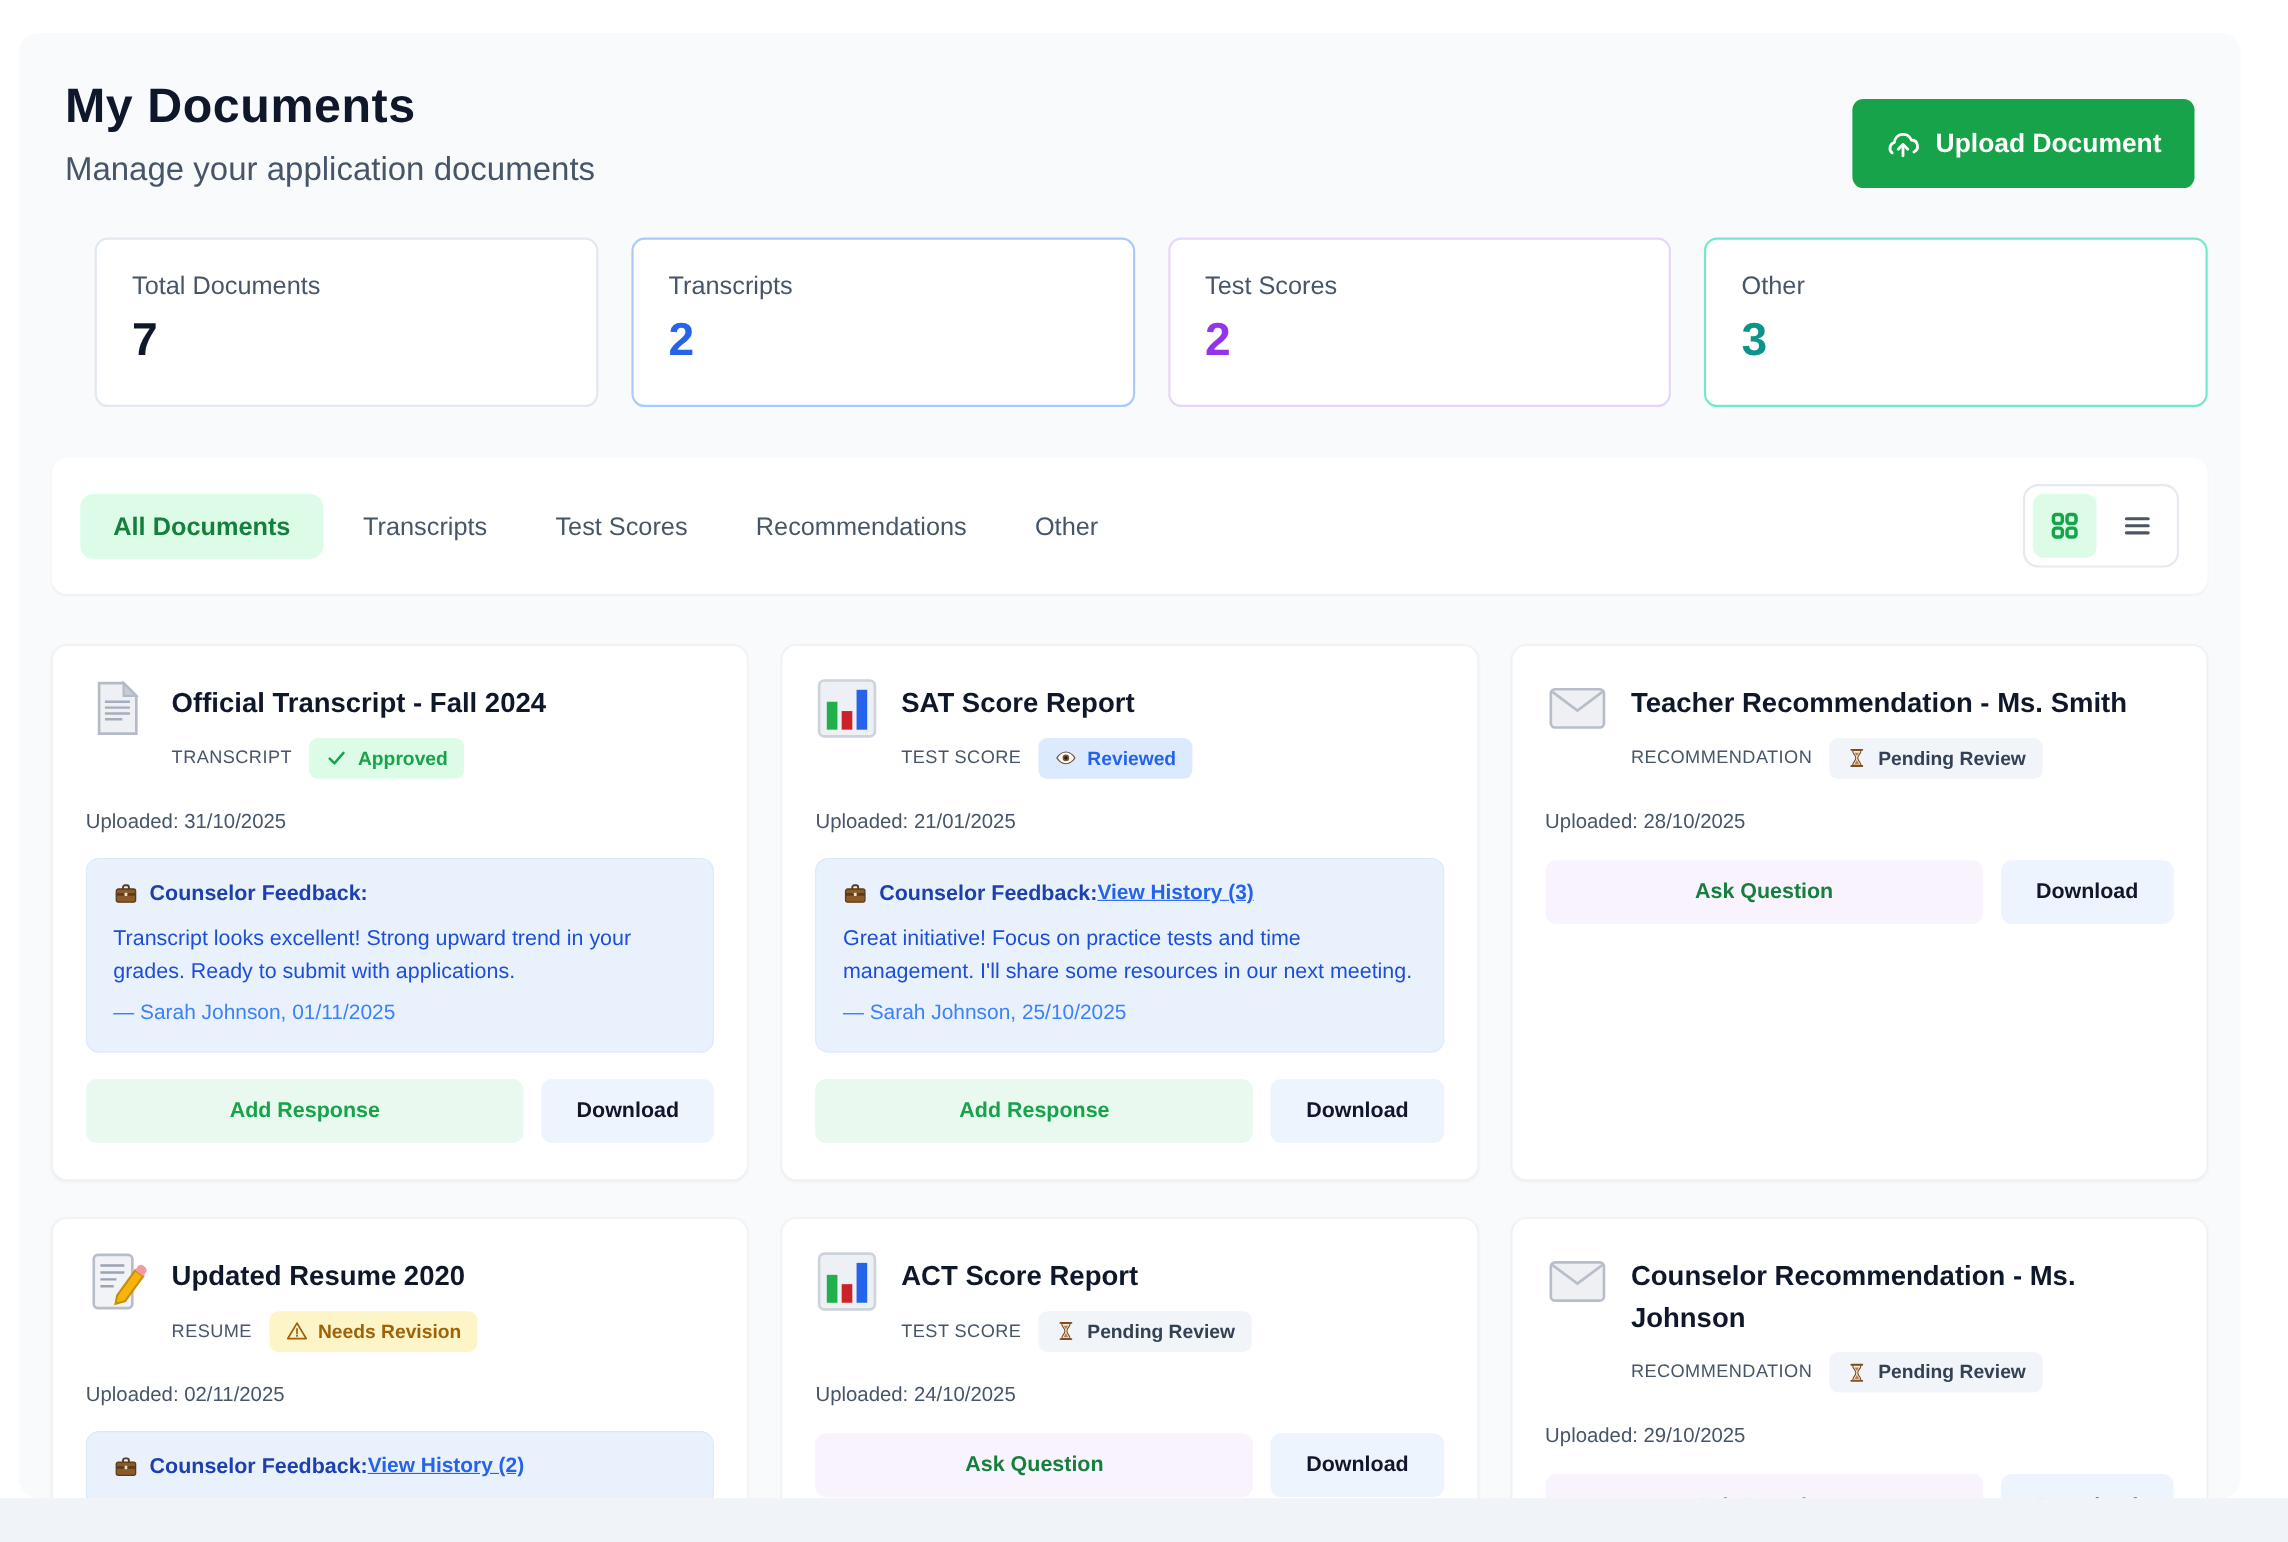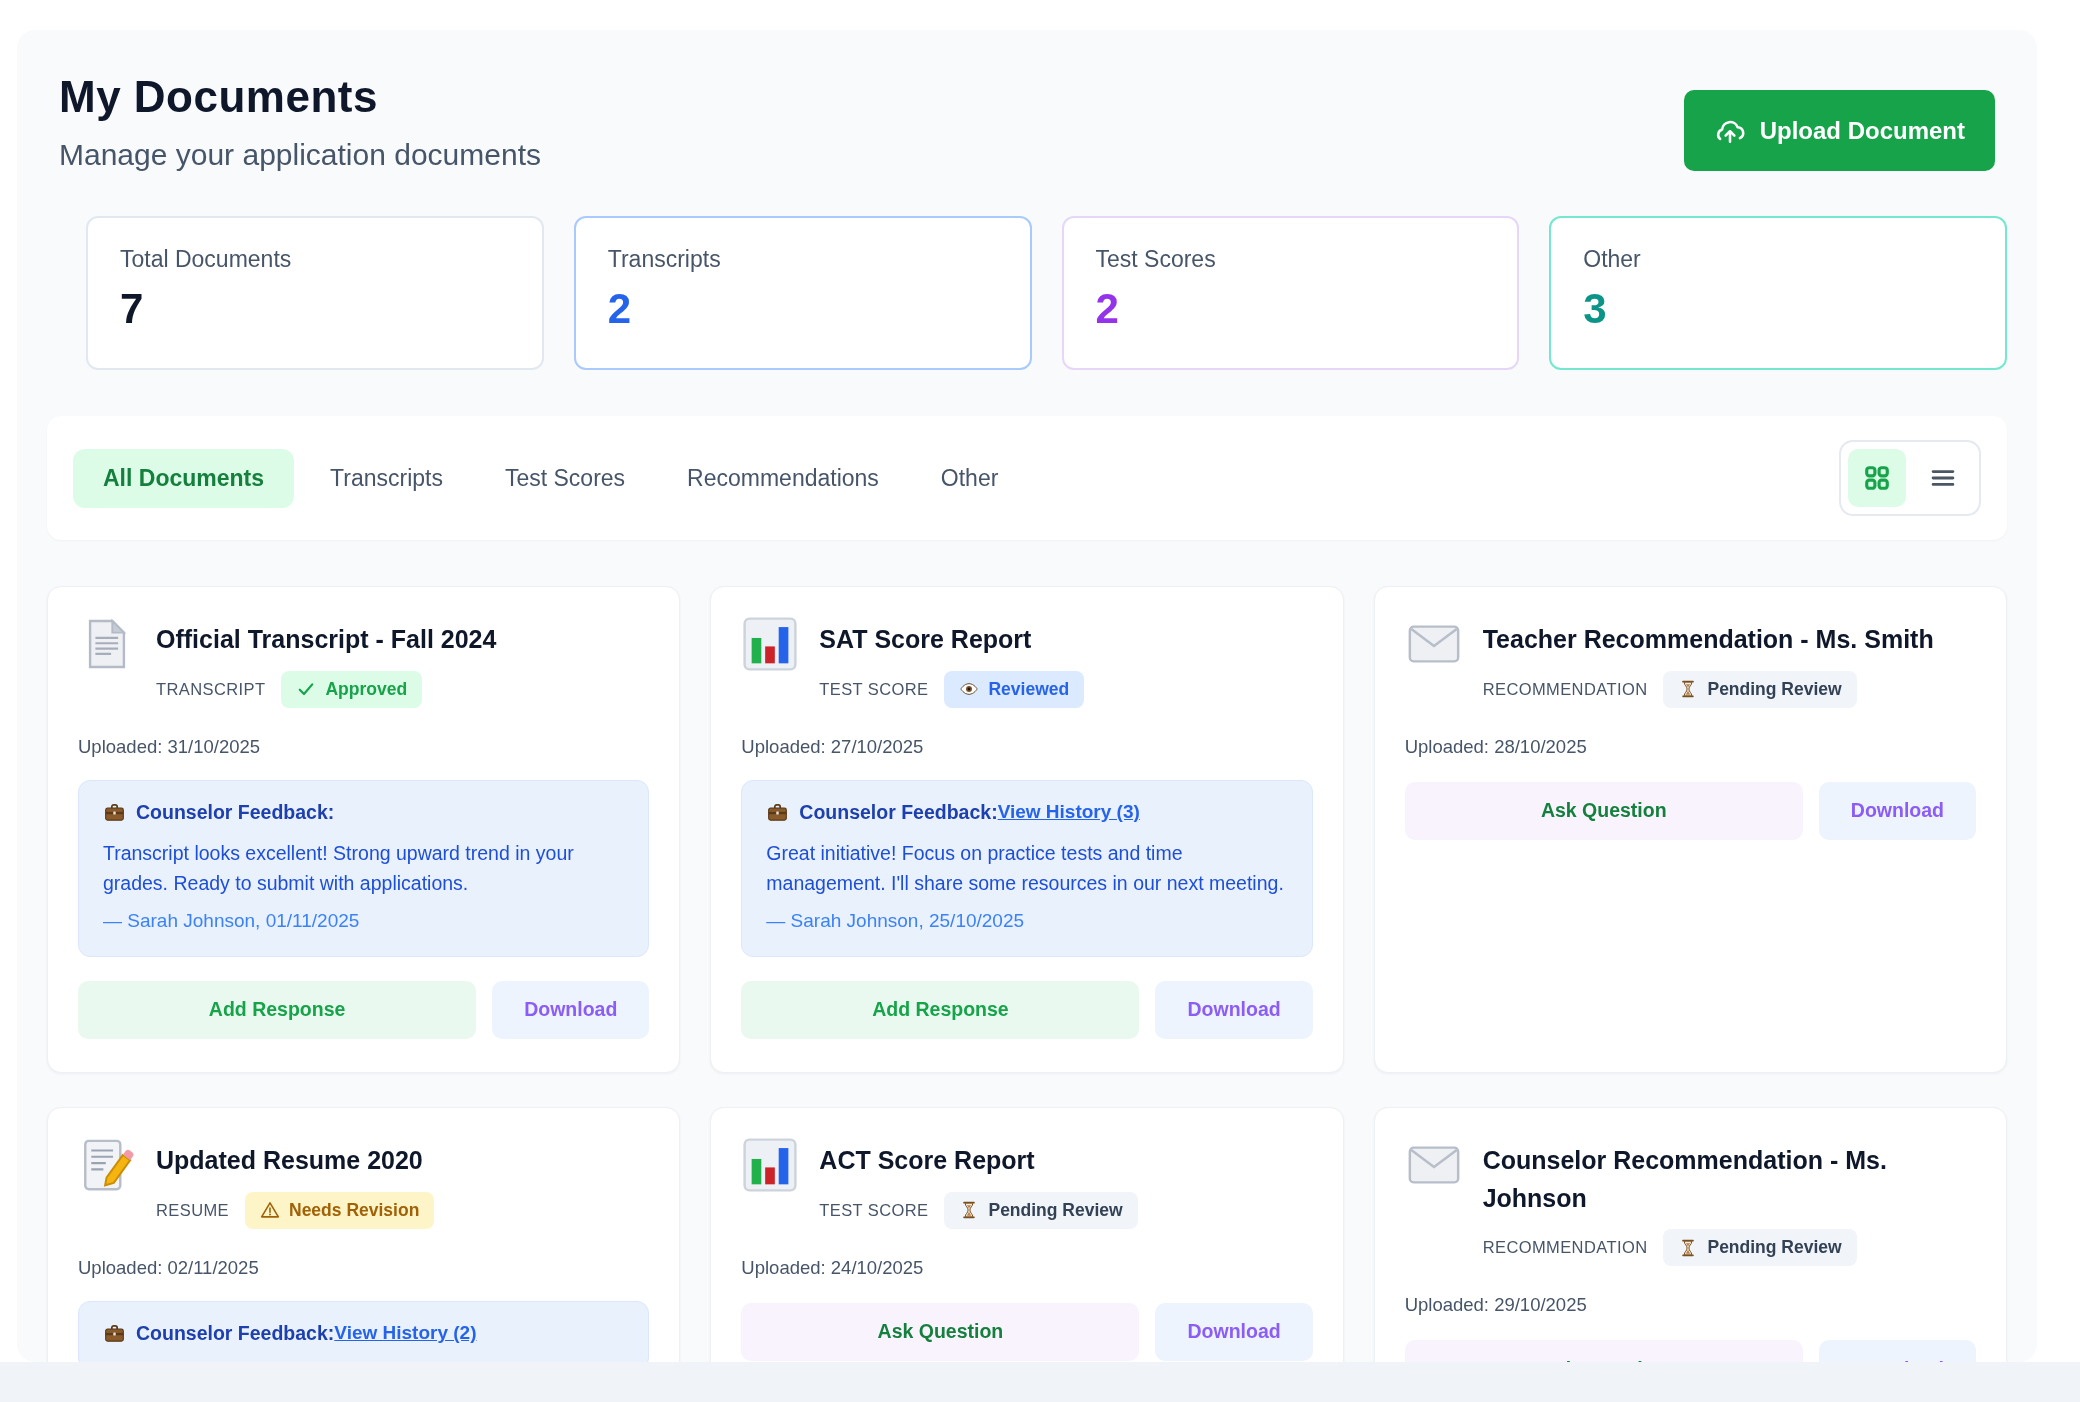--- a/index.html
+++ b/index.html
@@ -64,21 +64,21 @@
   .fb-link { font-size:19px; font-weight:bold; color:#2563eb; text-decoration:underline; cursor:pointer; }
   .fb-text { font-size:19.5px; color:#1d4ed8; line-height:1.55; margin-top:14px; }
   .fb-attr { font-size:19px; color:#3b82f6; margin-top:12px; }
 
   
   .actions { display:flex; gap:16px; margin-top:24px; }
   .abtn { height:58px; border:none; border-radius:10px; font-size:19.5px; font-weight:bold;
     cursor:pointer; font-family:inherit; }
   .abtn.grow { flex:1; }
   .btn-green  { background:#e9f9ef; color:#16a34a; }
-  .btn-blue   { background:#edf4fe; color:#8b5cf6; padding:0 32px; }
+  .btn-blue   { background:#edf4fe; color:#0f172a; padding:0 32px; }
   .btn-purple { background:#f8f3fd; color:#15803d; }
 </style>
 </head>
 <body>
 
 <div class="panel">
 
   <div class="hdr">
     <div>
       <div class="page-title">My Documents</div>
@@ -210,21 +210,21 @@
                     <path d="M2.2 12S6 5.6 12 5.6 21.8 12 21.8 12 18 18.4 12 18.4 2.2 12 2.2 12z" fill="#fdfdfd" stroke="#6b4f2e" stroke-width="1.2"></path>
                     <circle cx="12" cy="12" r="3.6" fill="#7a5230"></circle>
                     <circle cx="12" cy="12" r="1.7" fill="#241708"></circle>
                   </svg>
                 </span>
               <span>Reviewed</span>
             </span>
           </div>
         </div>
       </div>
-      <div class="uploaded">Uploaded: 27/10/2025</div>
+      <div class="uploaded">Uploaded: 21/01/2025</div>
       <div class="feedback">
         <div class="fb-head">
           <span class="fb-title">
             <span style="display:flex;">
                 <svg viewBox="0 0 24 24" style="width: 23px; height: 23px;">
                   <path d="M9.2 7.5V6a2 2 0 0 1 2-2h1.6a2 2 0 0 1 2 2v1.5" fill="none" stroke="#5b3a17" stroke-width="1.8"></path>
                   <rect x="2.8" y="7.5" width="18.4" height="12.5" rx="2" fill="#8a5a2b" stroke="#5b3a17" stroke-width="1.2"></rect>
                   <rect x="2.8" y="11.4" width="18.4" height="2.4" fill="#5b3a17"></rect>
                   <rect x="10.7" y="11" width="2.6" height="3.2" rx=".6" fill="#e8e0d4"></rect>
                 </svg>

